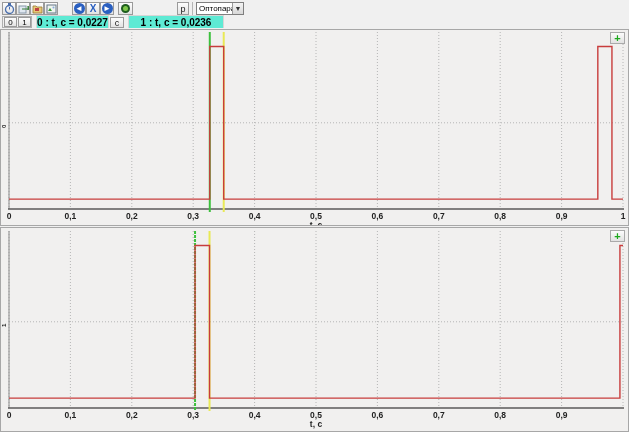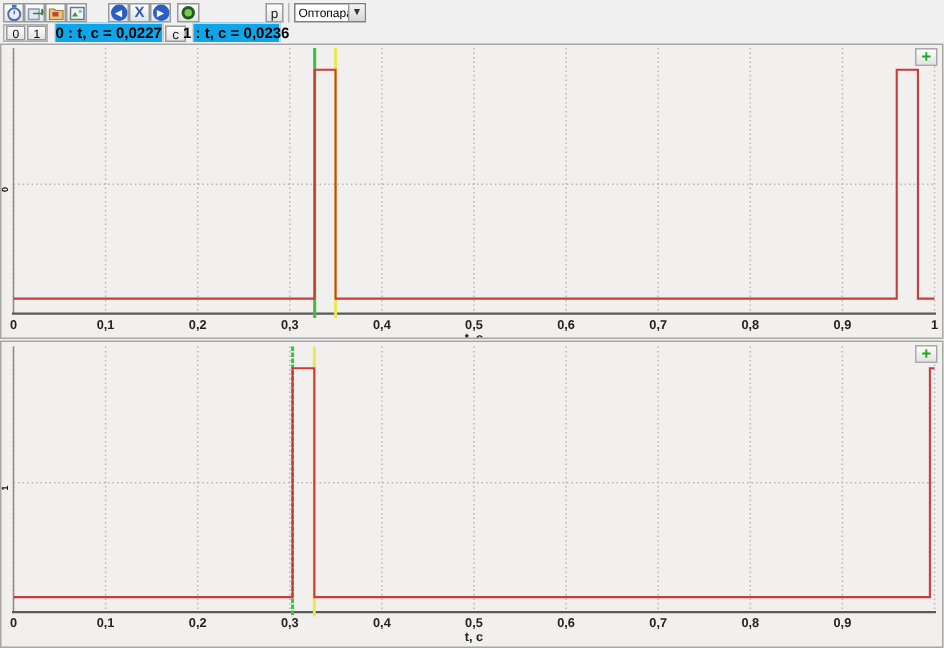--- a/index.html
+++ b/index.html
@@ -20,21 +20,21 @@
   .sep { position:absolute; width:1px; background:#b5b5b5; }
   .combo { position:absolute; left:196px; top:2px; width:48px; height:13px;
     border:1px solid #7f7f7f; background:#fff; font-size:8px; display:flex; align-items:center; }
   .combo-text { flex:1; padding-left:2px; white-space:nowrap; overflow:hidden; color:#000; }
   .combo-arrow { width:11px; height:11px; border-left:1px solid #9a9a9a;
     background:linear-gradient(#f4f4f4,#d8d8d8); font-size:7px; line-height:11px; text-align:center; color:#333; }
   .chan-group { position:absolute; left:2px; top:16px; width:30px; height:12px; border:1px solid #b0b0b0; }
   .chan-btn { position:absolute; top:0px; width:13px; height:10px; border:1px solid #9a9a9a;
     background:linear-gradient(#fdfdfd,#e3e3e3); font-size:8px; text-align:center; line-height:9px; }
   .readout { position:absolute; top:15px; height:13px; border:1px solid #d6d6d6; border-bottom:none;
-    background:#0ea5e9; font-size:10px; font-weight:bold; color:#000;
+    background:#5eead4; font-size:10px; font-weight:bold; color:#000;
     display:flex; align-items:center; justify-content:center; white-space:nowrap; }
   .c-btn { position:absolute; left:110px; top:17px; width:14px; height:11px; }
   .panel { position:absolute; left:0; width:629px; border:1px solid #a7a7a7; background:#f1f0ef; }
   #panel0 { top:29px; height:197px; }
   #panel1 { top:227px; height:205px; }
   .plot-svg { position:absolute; left:0; top:0; }
   .plus-btn { position:absolute; right:3px; top:2px; width:15px; height:12px;
     border:1px solid #aaa; background:linear-gradient(#fcfcfc,#e2e2e2);
     color:#1faa1f; font-size:11px; font-weight:bold; line-height:10px; text-align:center; cursor:default; z-index:5; }
   .ylab { position:absolute; left:0px; font-size:6px; color:#111; transform:rotate(-90deg);
@@ -93,21 +93,21 @@
     <span class="combo-text">Оптопара</span>
     <span class="combo-arrow">▼</span>
   </div>
 
   <div class="chan-group">
     <div class="chan-btn" style="left:1px">0</div>
     <div class="chan-btn" style="left:15px">1</div>
   </div>
   <div class="readout" style="left:36px;width:73px">0 : t, c = 0,0227</div>
   <div class="tb-btn c-btn">c</div>
-  <div class="readout" style="left:128px;width:59px">1 : t, c = 0,0236</div>
+  <div class="readout" style="left:128px;width:96px">1 : t, c = 0,0236</div>
 </div>
 
 <div class="panel" id="panel0">
   <div class="plus-btn">+</div>
   <div class="ylab" style="top:98px">0</div>
   <svg class="plot-svg" width="627" height="195">
       <line x1="8" y1="2" x2="8" y2="179" stroke="#b6b6b6" stroke-width="1" stroke-dasharray="1,2"></line>
       <text x="8" y="189" text-anchor="middle" font-size="8.5" font-weight="bold" fill="#222" font-family="&quot;Liberation Sans&quot;,sans-serif">0</text>
       <line x1="69.4" y1="2" x2="69.4" y2="179" stroke="#b6b6b6" stroke-width="1" stroke-dasharray="1,2"></line>
       <text x="69.4" y="189" text-anchor="middle" font-size="8.5" font-weight="bold" fill="#222" font-family="&quot;Liberation Sans&quot;,sans-serif">0,1</text>

